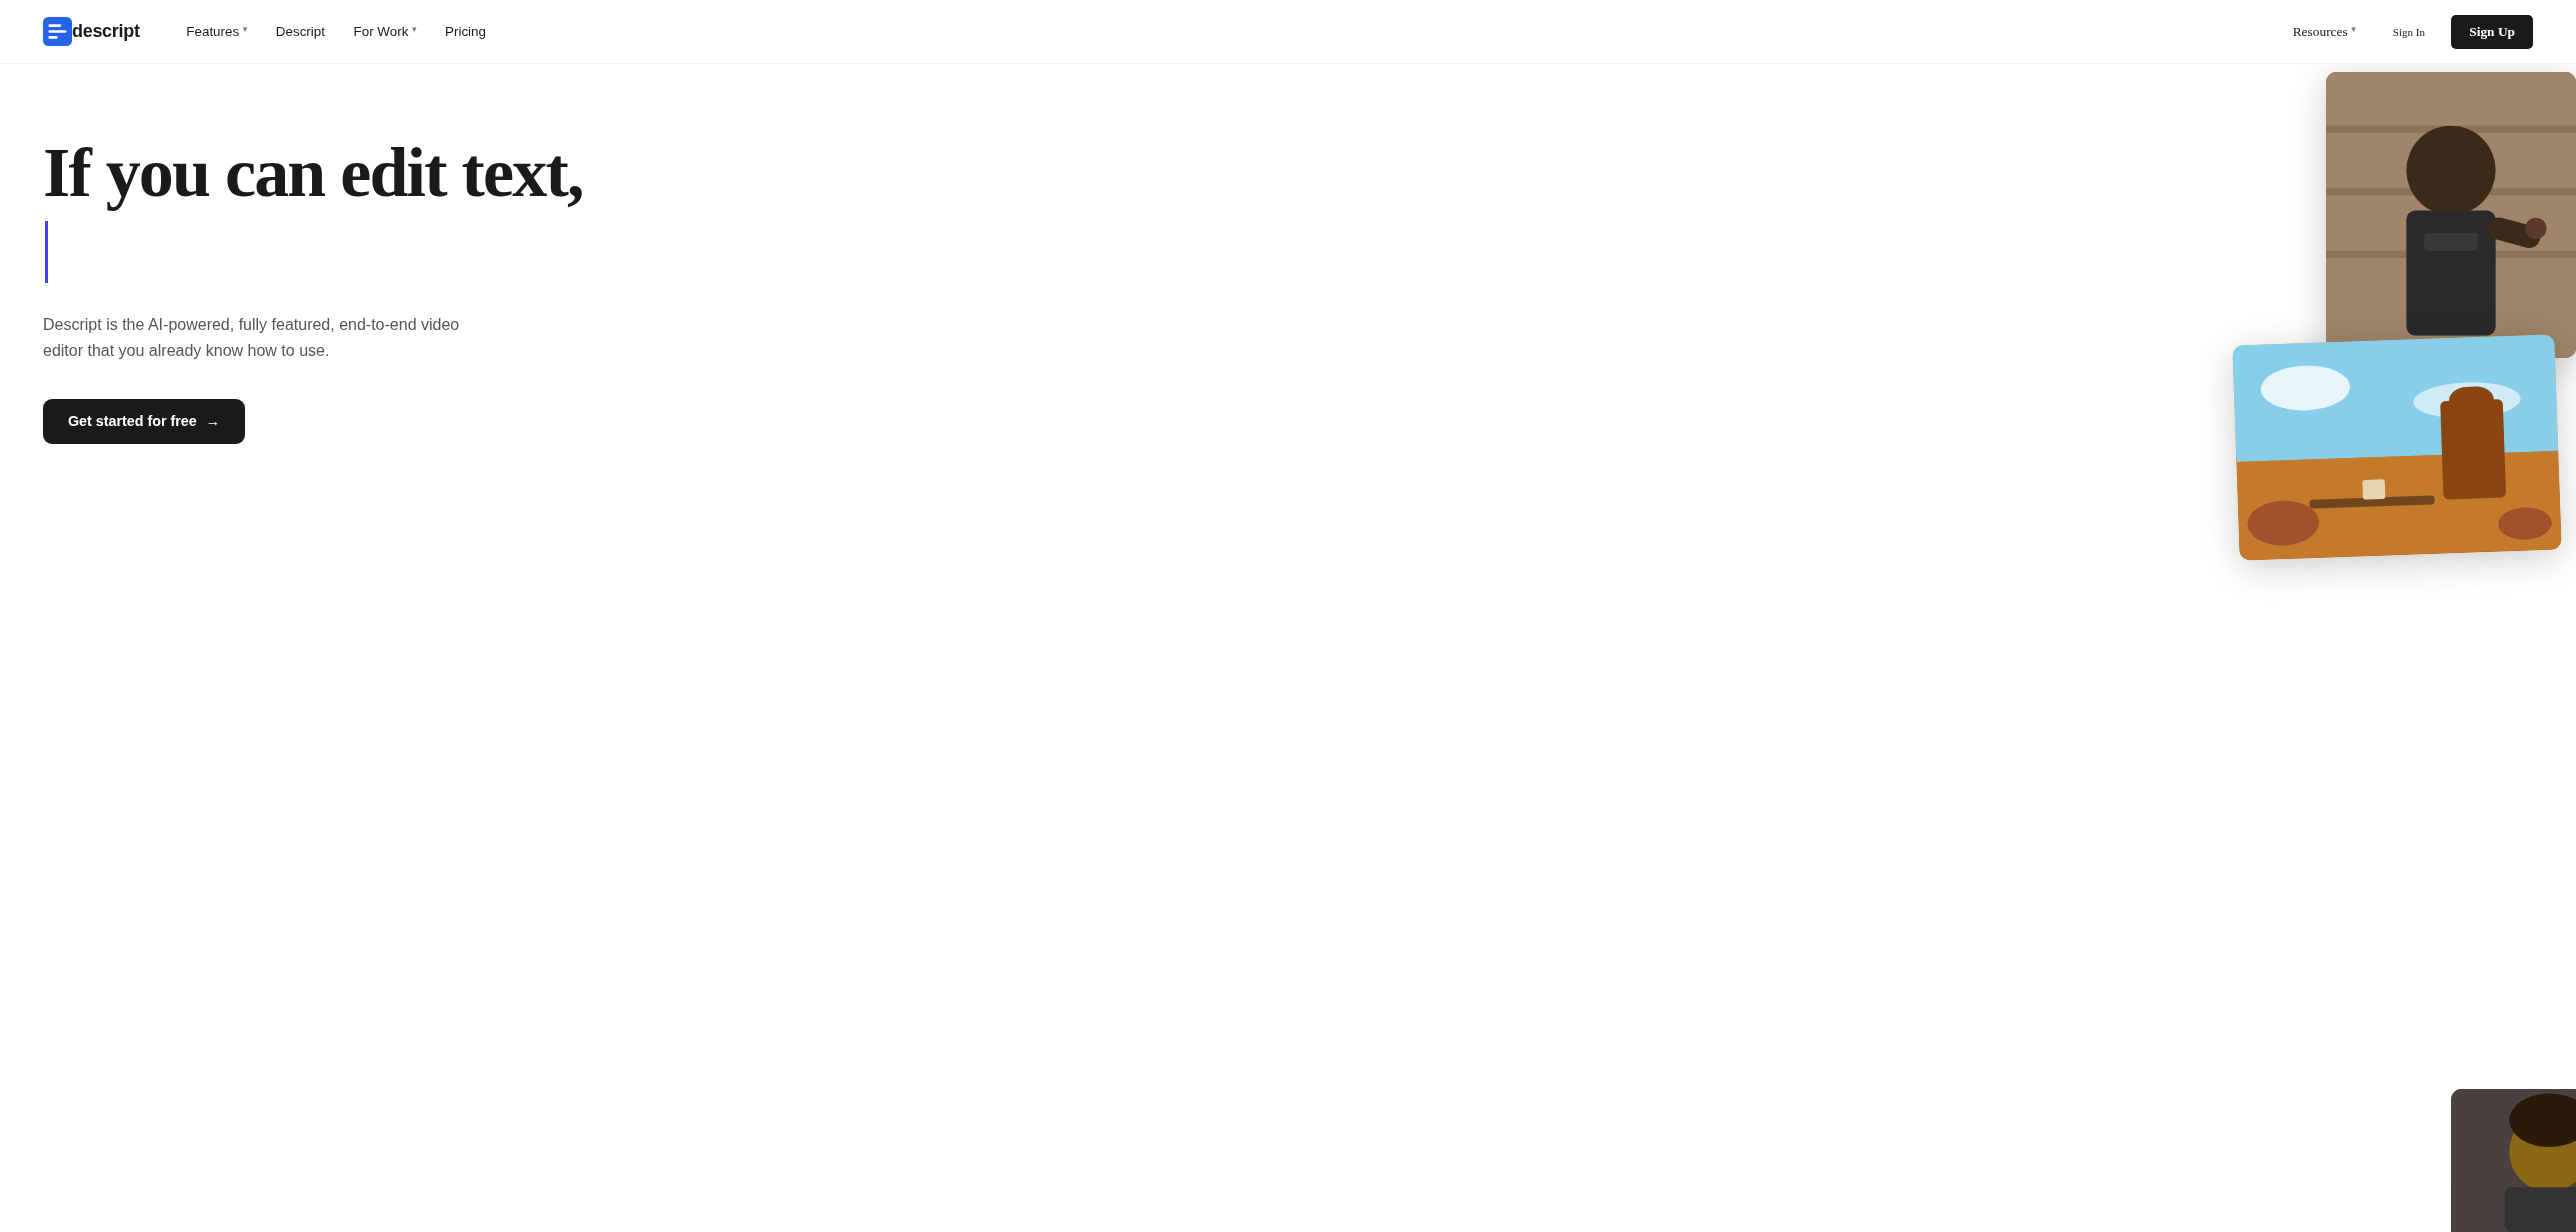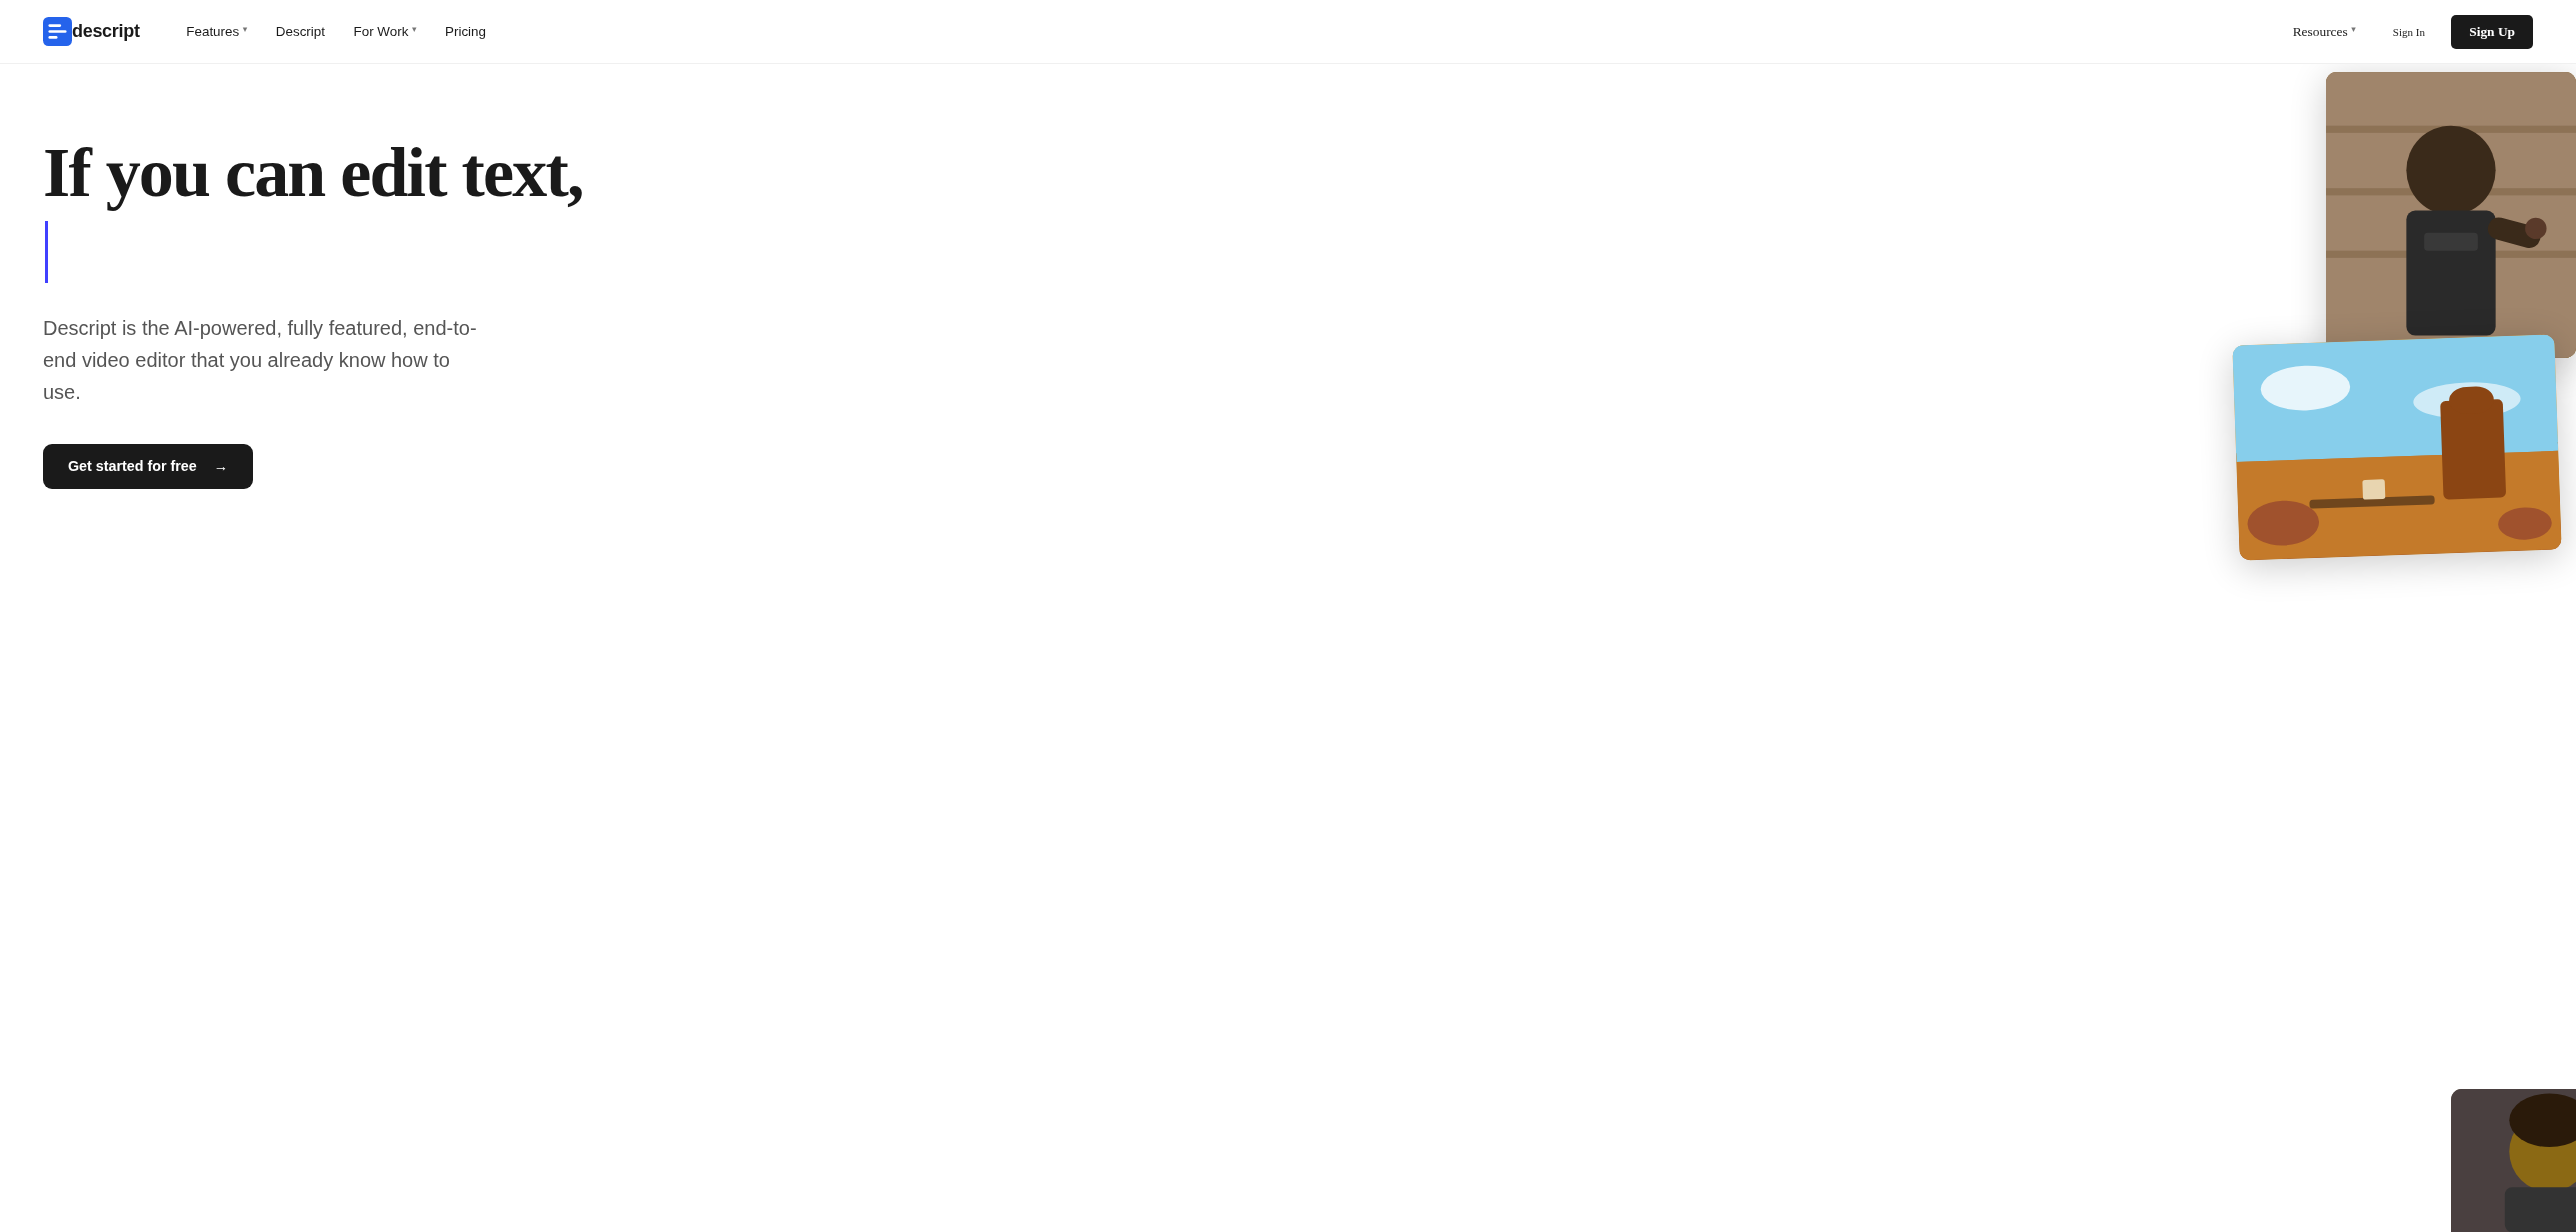--- a/index.html
+++ b/index.html
@@ -136,32 +136,32 @@
     .cursor-bar {
       display: inline-block;
       width: 3.6px;
       height: 0.88em;
       background: #4040ff;
       vertical-align: bottom;
       margin-left: 1.8px;
     }
 
     .hero-subtitle {
-      font-size: 20px;
+      font-size: 16px;
       color: #555;
       line-height: 1.6;
       max-width: 447px;
       margin-bottom: 36px;
       font-weight: 400;
     }
 
     .btn-cta {
       display: inline-flex;
       align-items: center;
-      gap: 17px;
+      gap: 9px;
       padding: 14.3px 25px;
       font-size: 14.3px;
       font-weight: 600;
       color: #ffffff;
       background: #1a1a1a;
       border: none;
       border-radius: 9px;
       cursor: pointer;
       text-decoration: none;
     }

